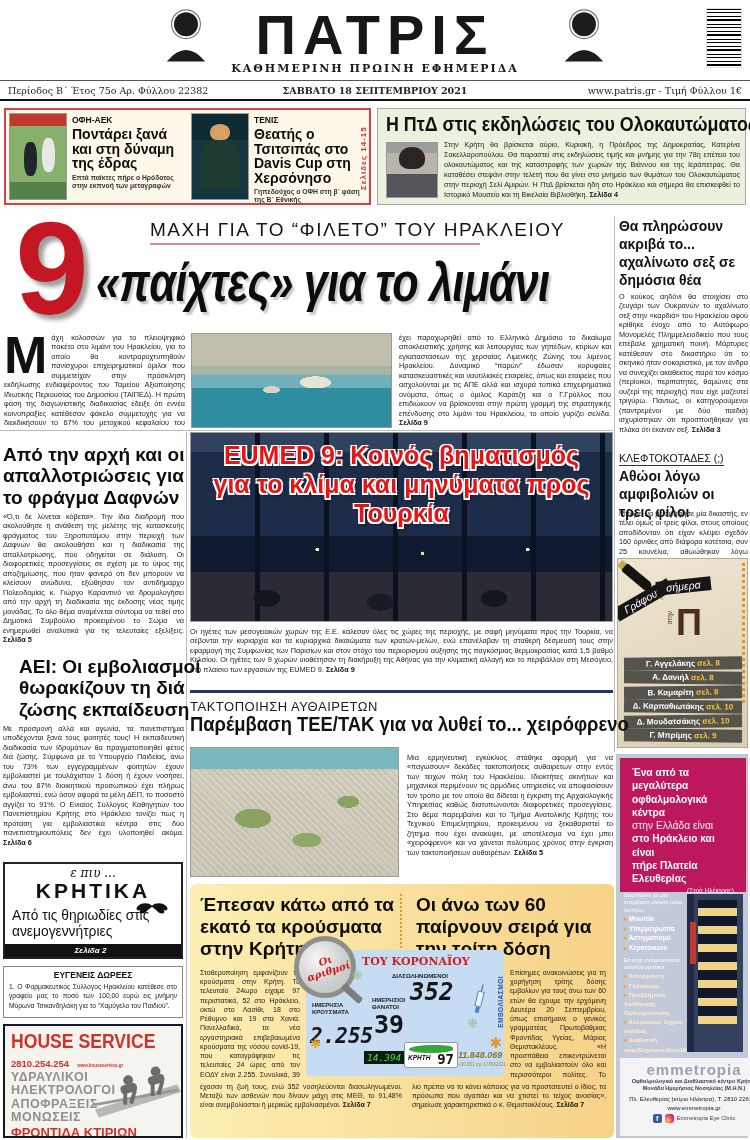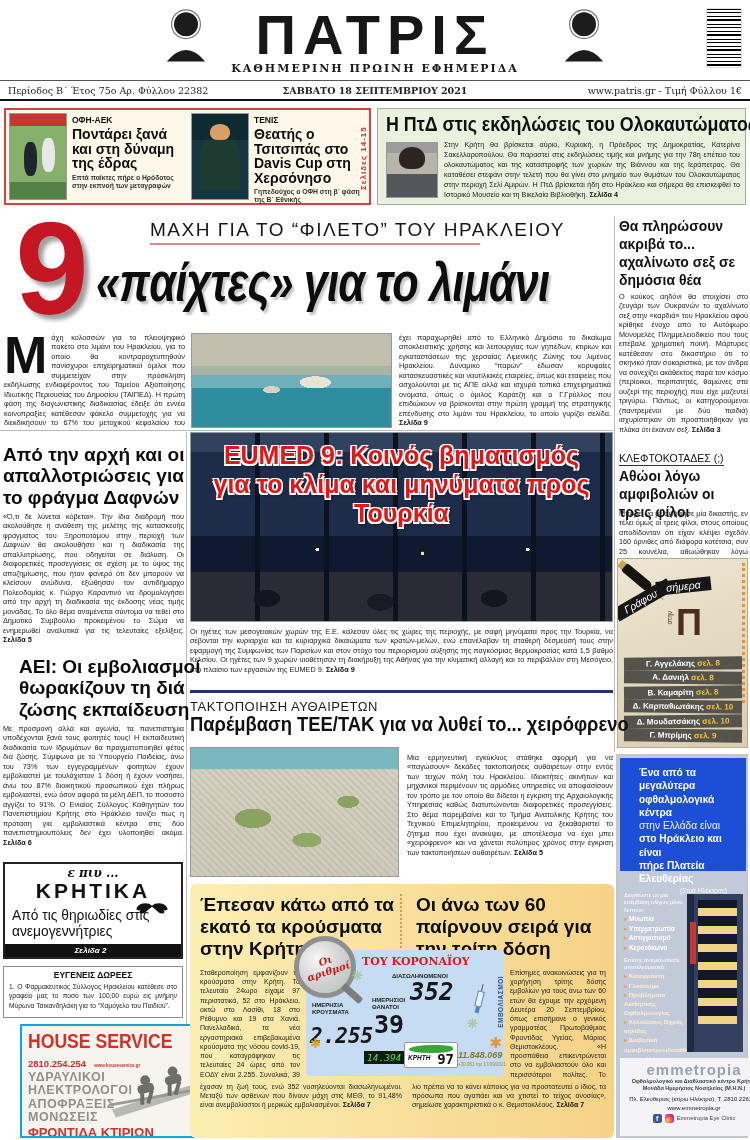--- a/index.html
+++ b/index.html
@@ -79,21 +79,21 @@
   #col-logo{position:absolute;left:58px;top:46px;font-size:36px;font-weight:bold;color:#4a2f1d;line-height:1;}
   #col-logo-small{position:absolute;left:48px;top:52px;font-size:6.5px;color:#4a2f1d;writing-mode:vertical-rl;transform:rotate(180deg);}
   #col-list{position:absolute;left:0;top:96px;width:100%;}
   .col-item{width:118px;margin:1.5px auto;background:#55544c;color:#fff;font-size:8px;font-weight:bold;text-align:center;padding:2px 0;}
   .col-item:nth-child(odd){transform:rotate(-.7deg);}
   .col-item:nth-child(even){transform:rotate(.7deg);}
   .col-pg{color:#f5c33b;}
 
   
   #emmetropia{left:616px;top:754px;width:132px;height:384px;border:1px solid #c5c5c5;background:#c2cad9;box-sizing:border-box;}
-  #em-orange{position:absolute;left:3px;top:3px;width:126px;height:113px;background:#1d4ed8;box-sizing:border-box;padding:8px 19px;color:#fff;}
+  #em-orange{position:absolute;left:3px;top:3px;width:126px;height:134px;background:#be185d;box-sizing:border-box;padding:8px 12px;color:#fff;}
   .em-h{font-size:10.2px;line-height:1.3;font-weight:bold;}
   .em-h.light{font-weight:normal;opacity:.92;}
   #em-note{font-size:6.5px;text-align:right;opacity:.9;margin-top:2px;}
   #em-mid{position:absolute;left:3px;top:133px;width:126px;height:170px;}
   #em-list{position:absolute;left:4px;top:4px;width:64px;color:#fff;}
   .em-intro{font-size:5.7px;line-height:1.3;}
   .em-item{font-size:6.4px;font-weight:bold;line-height:1.5;}
   .em-item::before{content:"▸ ";color:#f6a23c;}
   .em-item.alt{color:#ffeccf;font-size:6.1px;}
   .em-item.last{font-style:italic;font-weight:normal;}
@@ -108,29 +108,29 @@
   .fb-icon{display:inline-block;width:9px;height:9px;background:#3b5998;color:#fff;font-size:7px;font-weight:bold;line-height:9px;border-radius:2px;}
   .ig-icon{display:inline-block;width:9px;height:9px;border-radius:3px;background:radial-gradient(circle at 30% 70%,#f9ce34,#ee2a7b 60%,#6228d7);}
 
   
   .lc-title{font-size:19px;font-weight:bold;line-height:1.12;color:#0d0d0d;}
   #dam-title{left:3px;top:444px;width:182px;}
   #dam-body{left:3px;top:512px;width:181px;height:140px;overflow:hidden;}
   #uni-title{left:3px;top:656px;width:182px;margin-left:16px;}
   #uni-body{left:3px;top:724px;width:181px;height:132px;overflow:hidden;}
   #kritika{left:3px;top:862px;width:180px;height:97px;border:2px solid #222;background:#fff;box-sizing:border-box;}
-  #kritika-script{position:absolute;left:0;top:2px;width:100%;text-align:center;font-family:"DejaVu Serif",serif;font-style:italic;font-size:12px;font-weight:bold;}
+  #kritika-script{position:absolute;left:0;top:2px;width:100%;text-align:center;font-family:"DejaVu Serif",serif;font-style:italic;font-size:12px;font-weight:normal;}
   #kritika-title{position:absolute;left:0;top:15px;width:100%;text-align:center;font-size:21px;font-weight:bold;letter-spacing:3px;}
   #kritika-mustache{position:absolute;right:12px;top:36px;}
   #kritika-sub{position:absolute;left:7px;top:44px;width:160px;font-size:13.8px;line-height:1.15;color:#111;}
   #kritika-bar{position:absolute;left:0;bottom:0;width:100%;height:13px;background:#111;color:#fff;font-size:8px;font-style:italic;font-weight:bold;text-align:center;box-sizing:border-box;padding:2px 5px 0 0;}
   #donations{left:3px;top:966px;width:180px;height:52px;border:1px solid #888;box-sizing:border-box;padding:3px 5px;}
   #don-title{font-size:8.5px;font-weight:bold;text-align:center;}
   #don-body{font-size:6.7px;line-height:1.4;color:#222;margin-top:2px;}
-  #house{left:20px;top:1024px;width:180px;height:114px;border:2px solid #0ea5e9;background:#f6f4ef;box-sizing:border-box;padding:4px 6px;overflow:hidden;}
+  #house{left:3px;top:1024px;width:180px;height:114px;border:2px solid #0f172a;background:#f6f4ef;box-sizing:border-box;padding:4px 6px;overflow:hidden;}
   #house-title{font-size:20px;font-weight:bold;color:#d2312a;white-space:nowrap;transform:scaleX(.88);transform-origin:left top;}
   #house-phone{font-size:9.5px;font-weight:bold;color:#d2312a;}
   #house-url{font-size:4.5px;font-weight:bold;color:#d2312a;margin-left:8px;}
   .house-svc{font-size:12.5px;font-weight:bold;color:#90908a;line-height:1.06;letter-spacing:.5px;}
   #house-footer{font-size:13px;font-weight:bold;color:#d2312a;margin-top:1px;}
   #house-workers{position:absolute;right:0;top:32px;}
 
   
   #eumed-photo{left:190px;top:432px;width:423px;height:190px;background:
     radial-gradient(22px 14px at 18% 88%,#14161f 0 60%,rgba(0,0,0,0) 61%),

